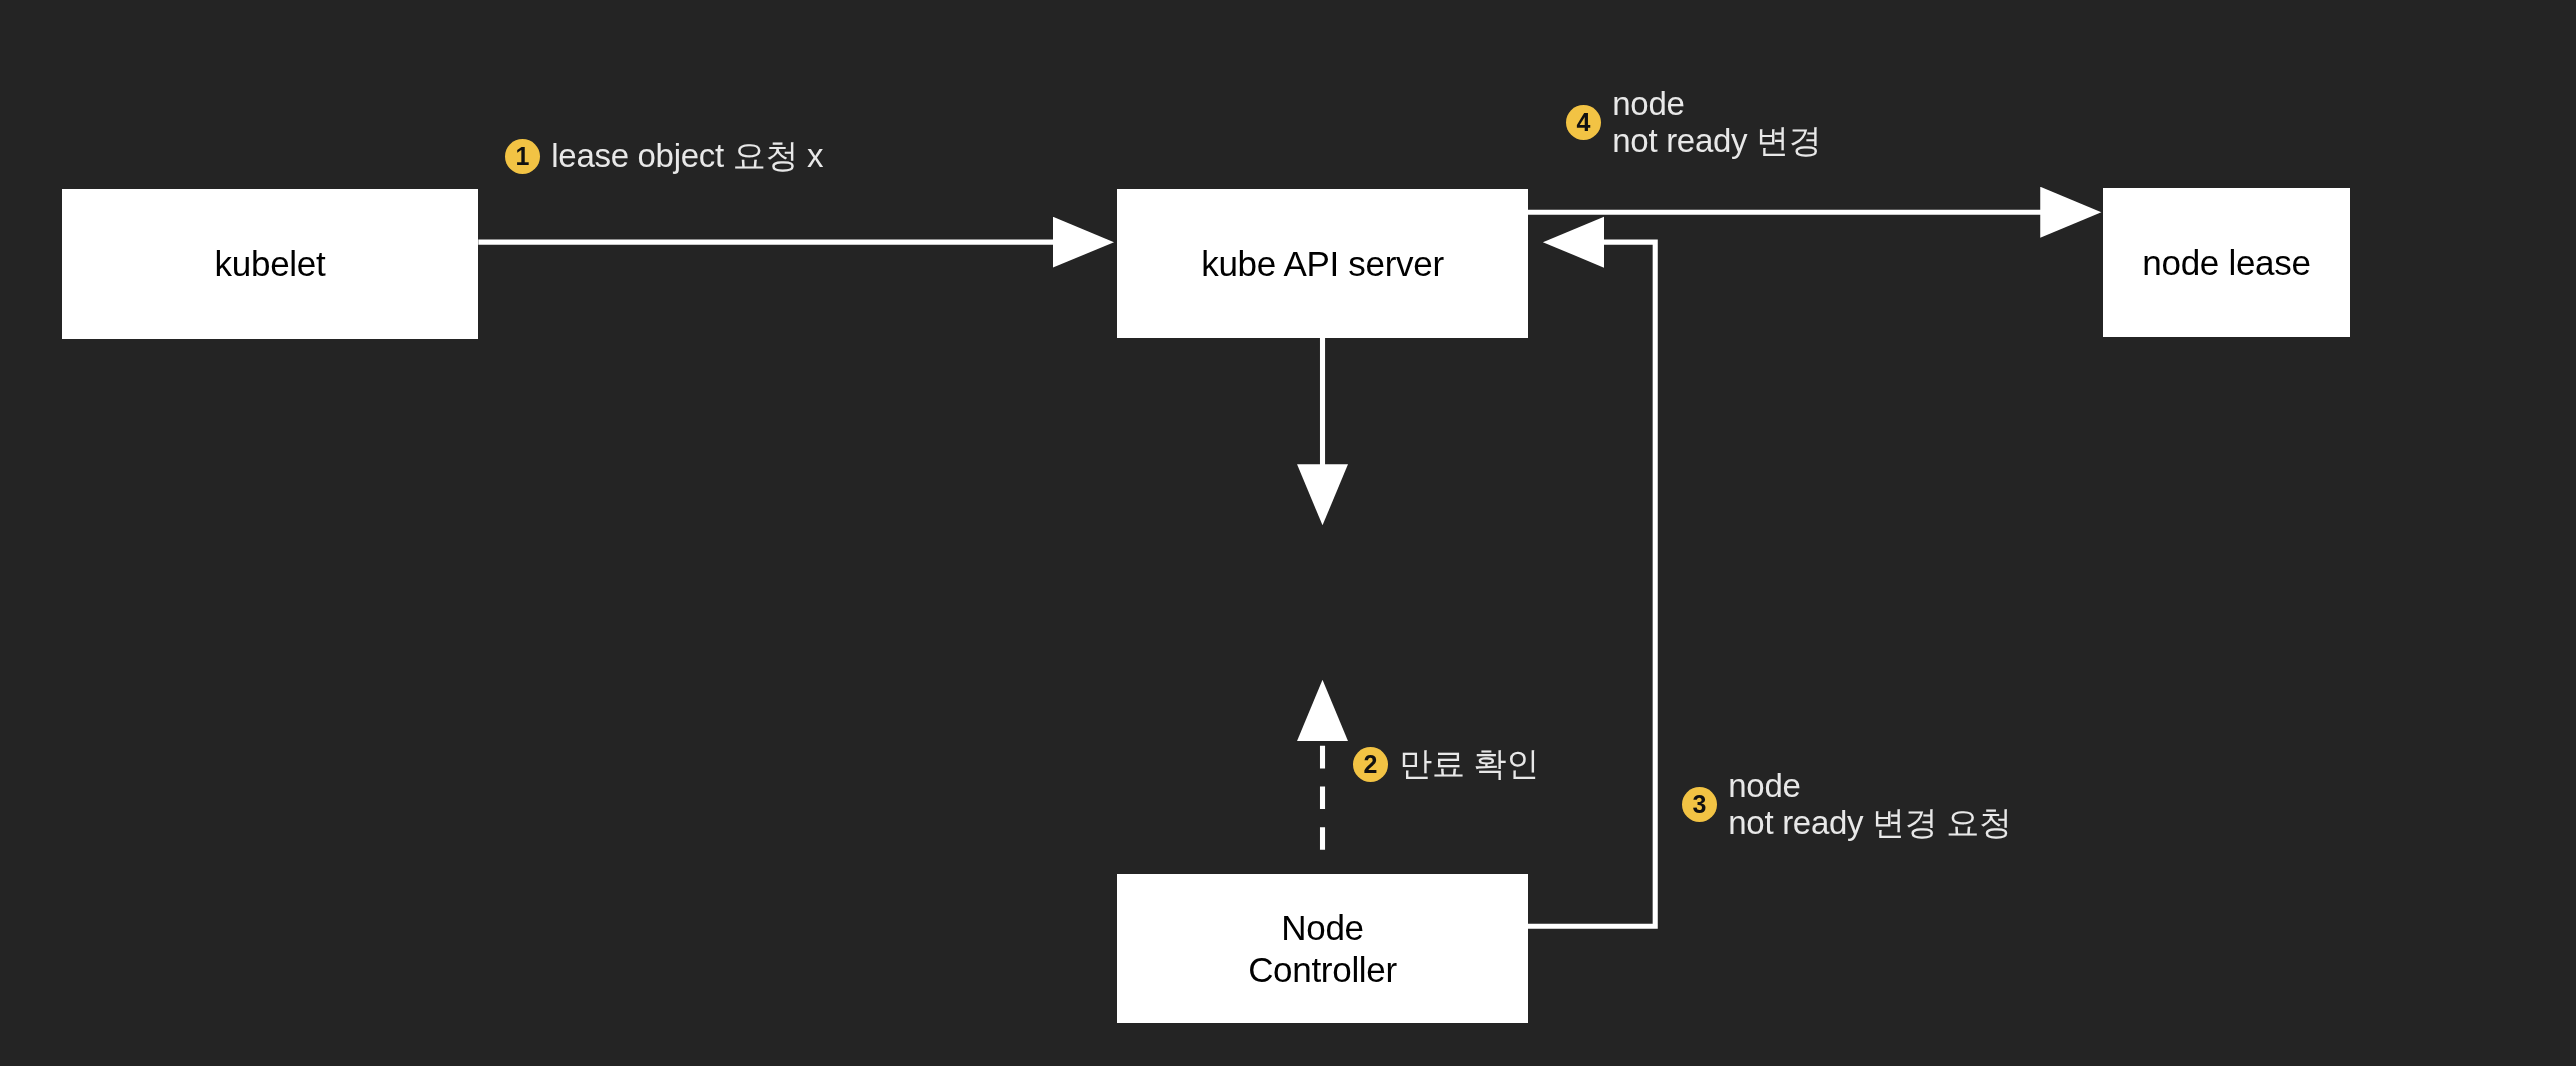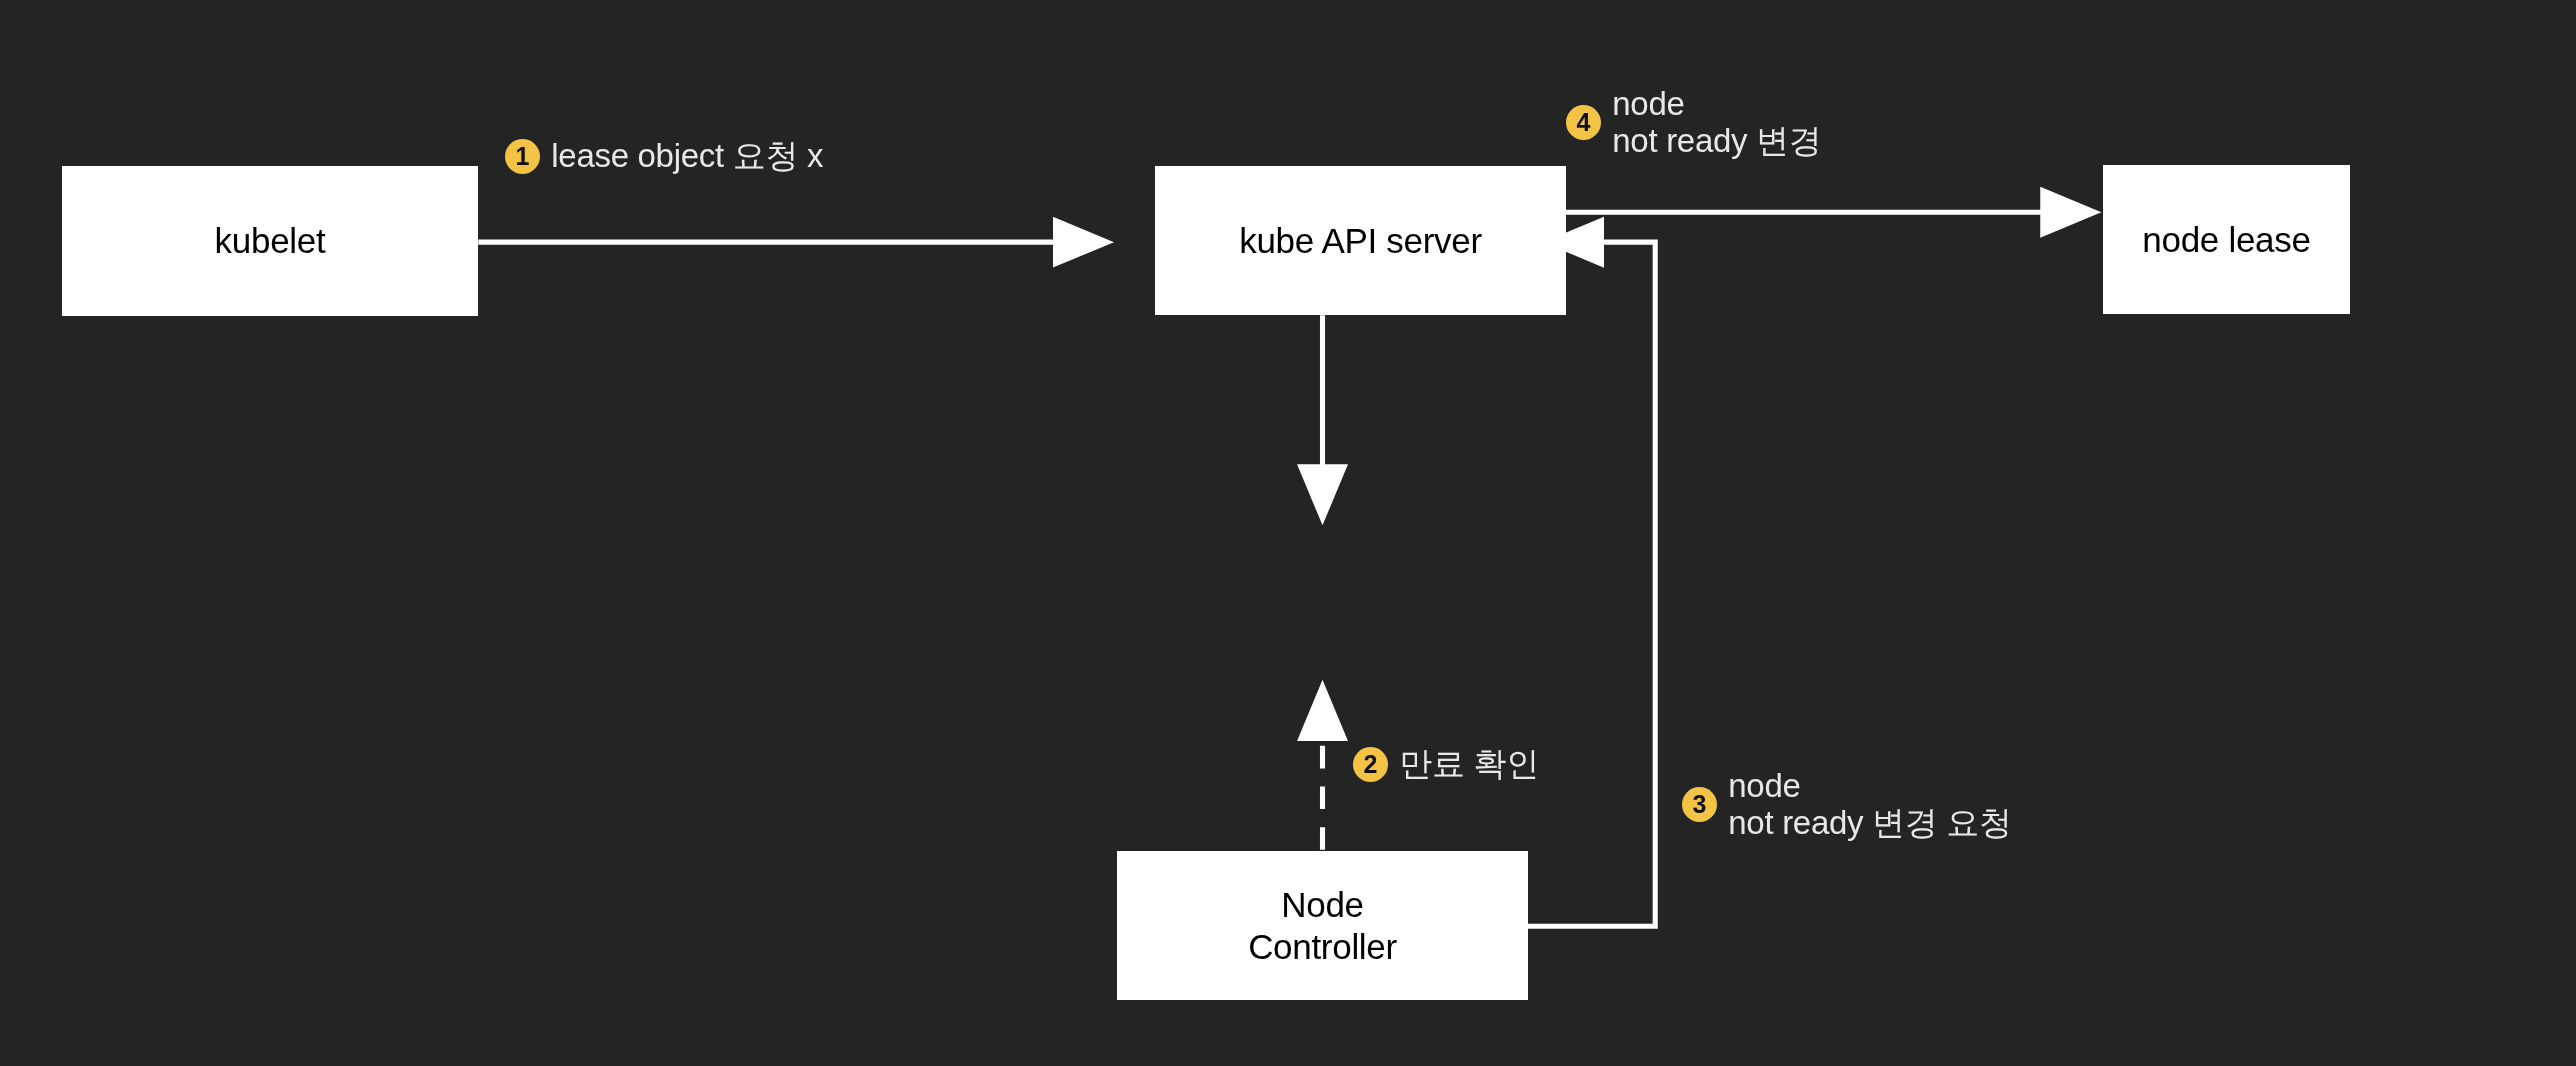--- a/index.html
+++ b/index.html
@@ -22,25 +22,26 @@
     position: absolute;
     background: #ffffff;
     color: #000000;
     display: flex;
     align-items: center;
     justify-content: center;
     text-align: center;
     font-weight: 400;
     line-height: 1.18;
     letter-spacing: -0.3px;
+    margin-top: 23px;
   }
   .node-box .box-label { display: block; white-space: pre-line; }
 
   #box-kubelet        { left: 62px;  top: 166px;  width: 416px; height: 150px; font-size: 35px; }
-  #box-kube-api       { left: 1155px; top: 166px;  width: 411px; height: 149px; font-size: 35px; }
+  #box-kube-api       { left: 1117px; top: 166px;  width: 411px; height: 149px; font-size: 35px; }
   #box-node-object    { left: 2103px; top: 165px;  width: 247px; height: 149px; font-size: 35px; }
   #box-lease-object   { left: 1117px; top: 527px;  width: 411px; height: 149px; font-size: 35px; }
   #box-node-controller{ left: 1117px; top: 851px; width: 411px; height: 149px; font-size: 35px; }
 
   
   #connectors {
     position: absolute;
     left: 0; top: 0;
     width: 2576px; height: 1066px;
     pointer-events: none;

